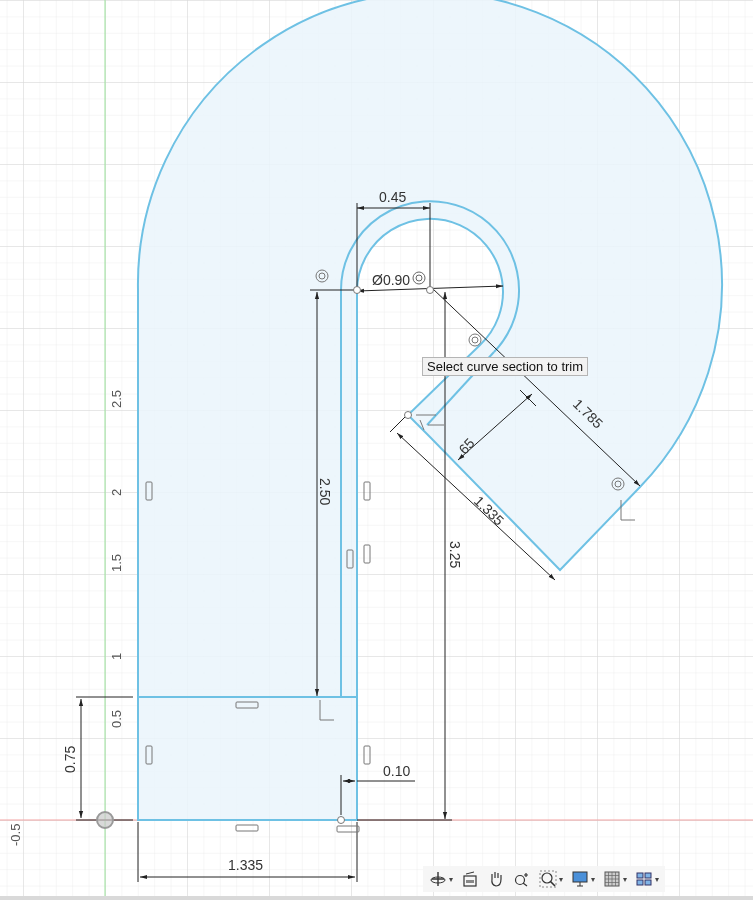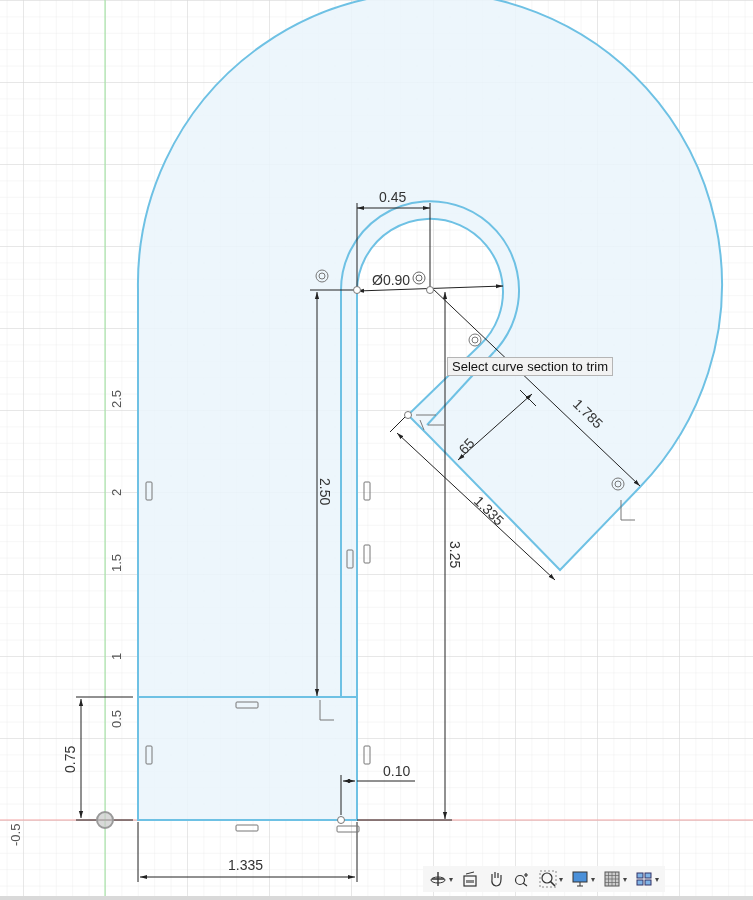--- a/index.html
+++ b/index.html
@@ -1,20 +1,20 @@
 <!DOCTYPE html>
 <html><head>
 <meta charset="utf-8">
 <style>
   html,body{margin:0;padding:0;}
   body{width:753px;height:900px;overflow:hidden;background:#ffffff;font-family:"Liberation Sans",sans-serif;position:relative;}
   #canvas{position:absolute;left:0;top:0;width:753px;height:900px;}
   .dim-text{font-family:"Liberation Sans",sans-serif;font-size:14px;fill:#333;}
   .axis-text{font-family:"Liberation Sans",sans-serif;font-size:13px;fill:#555;}
-  .tooltip{position:absolute;left:447px;top:357px;background:#f2f2f2;border:1px solid #b5b5b5;padding:1px 4px;font-size:13px;color:#111;white-space:nowrap;font-family:"Liberation Sans",sans-serif;}
+  .tooltip{position:absolute;left:422px;top:357px;background:#f2f2f2;border:1px solid #b5b5b5;padding:1px 4px;font-size:13px;color:#111;white-space:nowrap;font-family:"Liberation Sans",sans-serif;}
   .toolbar{position:absolute;left:423px;top:866px;height:26px;display:flex;align-items:center;gap:4px;background:rgba(245,245,245,0.9);padding:0 4px;}
   .tb-btn{display:flex;align-items:center;height:22px;padding:0 2px;cursor:pointer;}
   .tb-caret{font-size:8px;color:#444;margin-left:2px;}
   .bottom-bar{position:absolute;left:0;top:896px;width:753px;height:4px;background:#d9d9d9;}
 </style>
 </head>
 <body>
 
 <svg id="canvas" viewBox="0 0 753 900" xmlns="http://www.w3.org/2000/svg">
   <defs>

